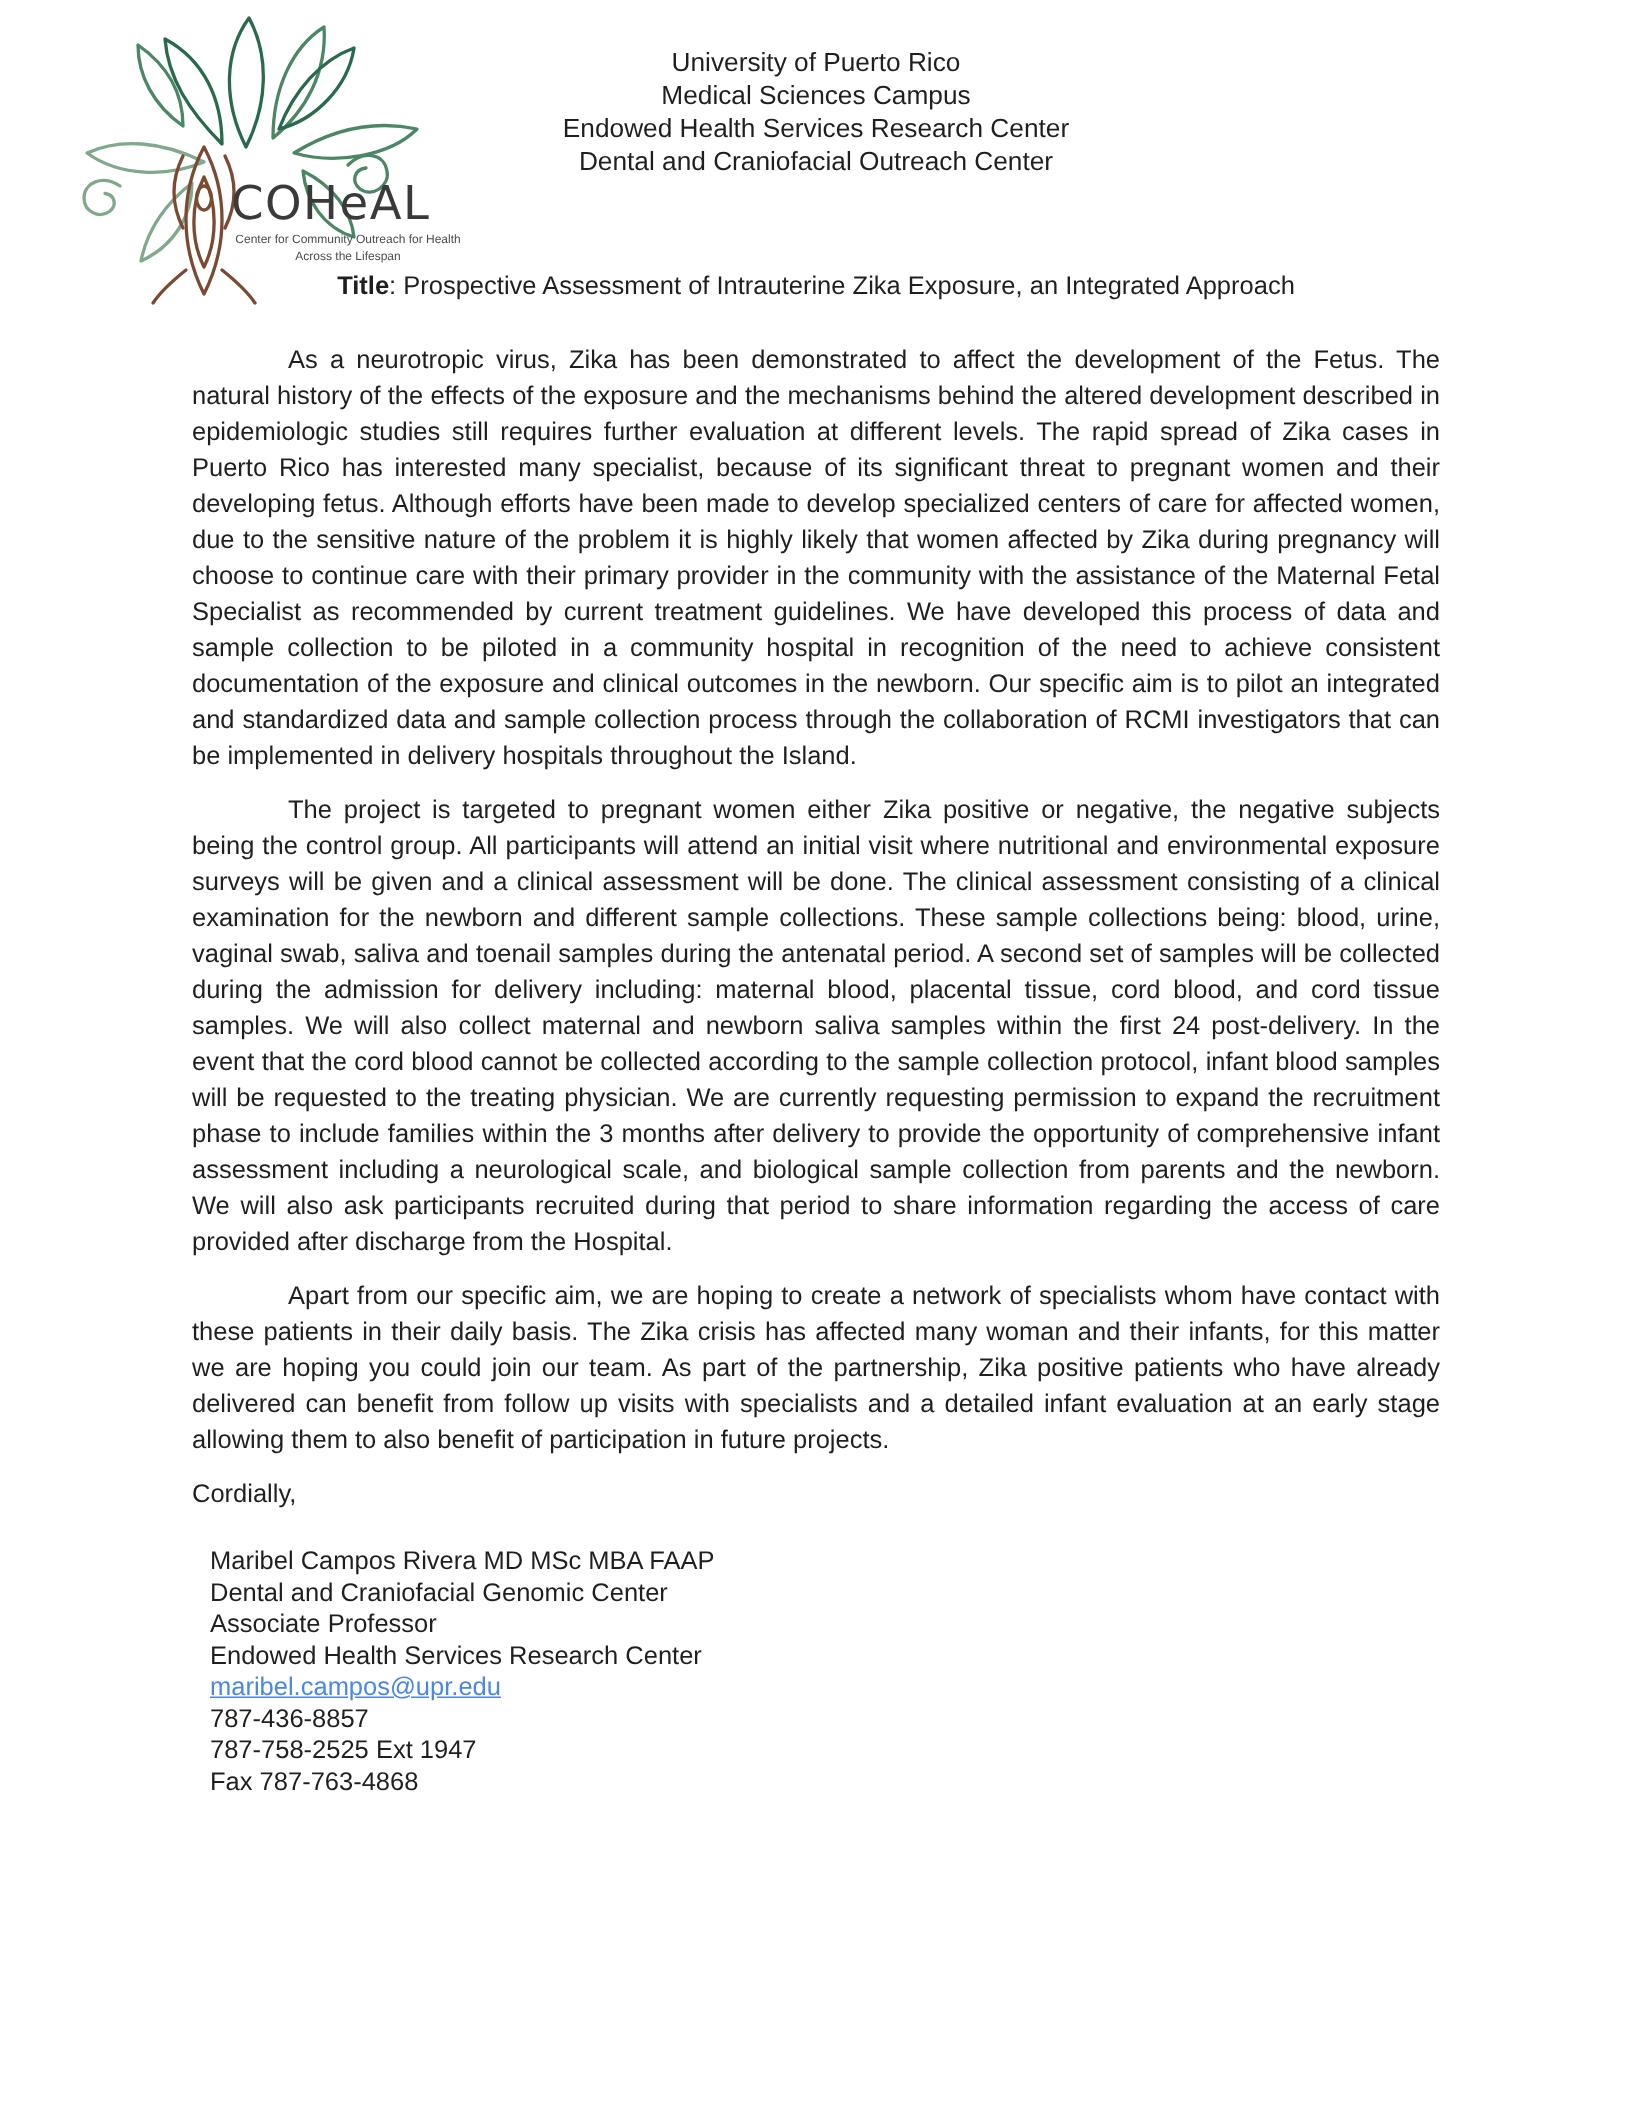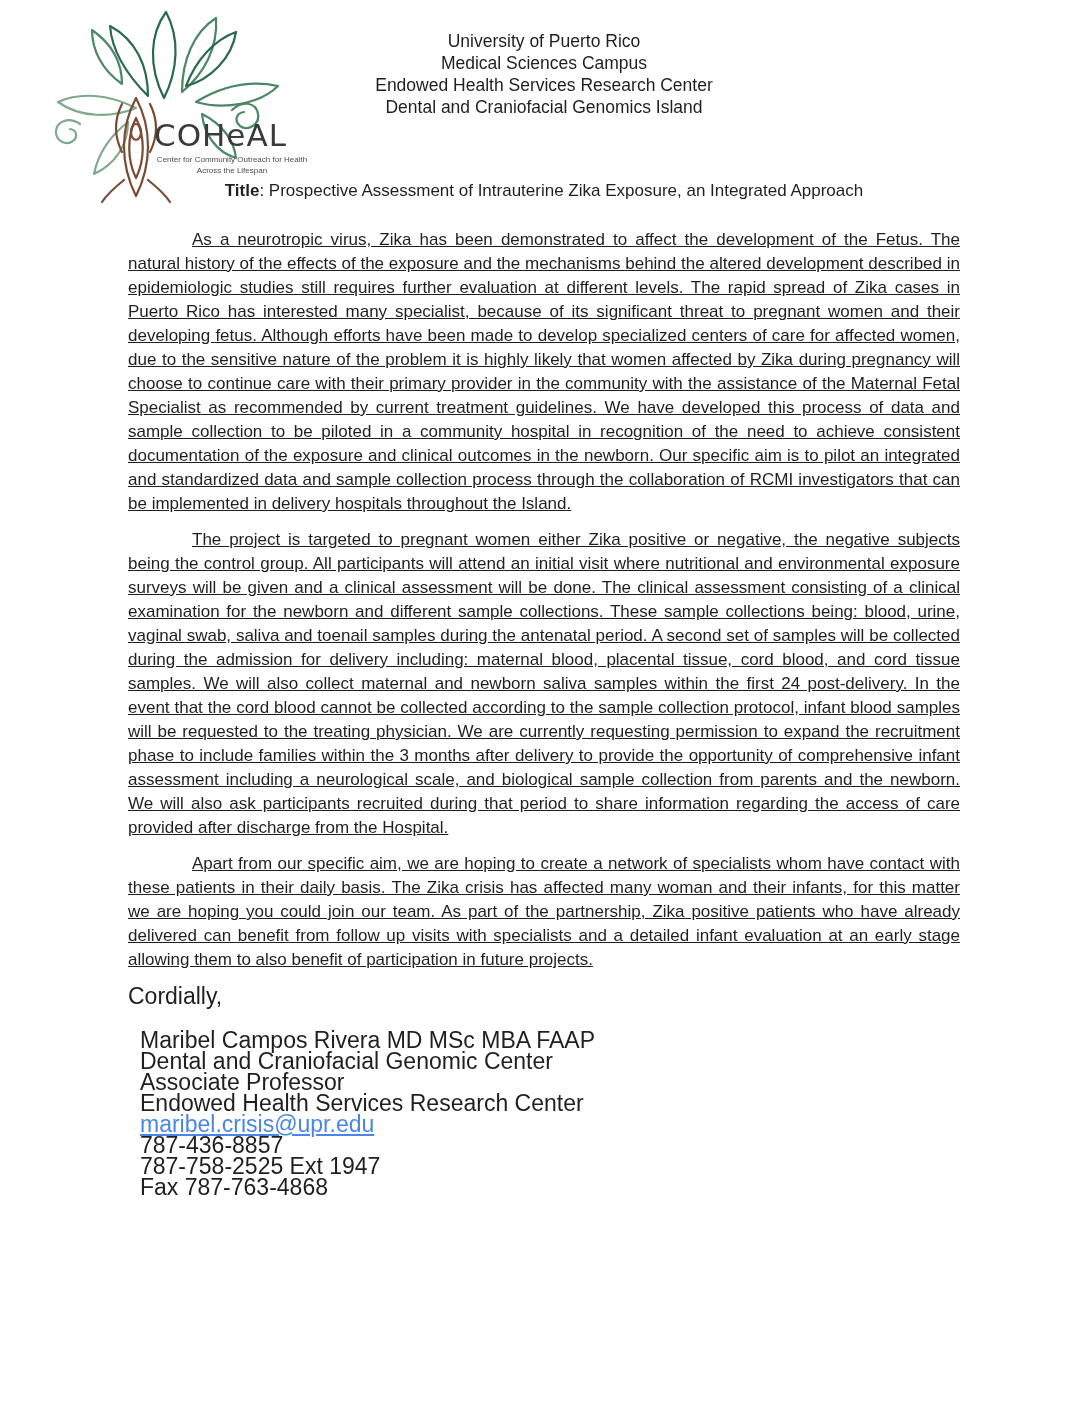--- a/index.html
+++ b/index.html
@@ -55,25 +55,24 @@
   .title-label { font-weight: bold; }
   .body-text {
     margin: 26px 128px 0 128px;
     font-size: 17px;
     line-height: 24px;
     text-align: justify;
   }
   .body-text p {
     text-indent: 64px;
     margin-bottom: 12px;
-    text-decoration: underline;
   }
   .closing {
     margin: 7px 128px 0 128px;
-    font-size: 23px;
+    font-size: 17px;
   }
   .salutation { line-height: 24px; }
   .sig { margin-top: 22px; line-height: 21px; margin-left: 12px; }
   .sig-line { display: block; }
   .email-link {
     color: var(--link, #4a86e8);
     text-decoration: underline;
     cursor: pointer;
   }
 </style>
@@ -109,40 +108,40 @@
       <text class="wordmark" x="118" y="140">COHeAL</text>
       <text class="tagline" x="196" y="156" text-anchor="middle">Center for Community Outreach for Health</text>
       <text class="tagline" x="196" y="167" text-anchor="middle">Across the Lifespan</text>
     </svg>
   </div>
 
   <div class="header-block">
     <div>University of Puerto Rico</div>
     <div>Medical Sciences Campus</div>
     <div>Endowed Health Services Research Center</div>
-    <div>Dental and Craniofacial Genomics Island</div>
+    <div>Dental and Craniofacial Outreach Center</div>
   </div>
 
   <div class="title-line">
     <span class="title-label">Title</span><span>: Prospective Assessment of Intrauterine Zika Exposure, an Integrated Approach</span>
   </div>
 
   <div class="body-text">
     <p>As a neurotropic virus, Zika has been demonstrated to affect the development of the Fetus. The natural history of the effects of the exposure and the mechanisms behind the altered development described in epidemiologic studies still requires further evaluation at different levels. The rapid spread of Zika cases in Puerto Rico has interested many specialist, because of its significant threat to pregnant women and their developing fetus. Although efforts have been made to develop specialized centers of care for affected women, due to the sensitive nature of the problem it is highly likely that women affected by Zika during pregnancy will choose to continue care with their primary provider in the community with the assistance of the Maternal Fetal Specialist as recommended by current treatment guidelines. We have developed this process of data and sample collection to be piloted in a community hospital in recognition of the need to achieve consistent documentation of the exposure and clinical outcomes in the newborn. Our specific aim is to pilot an integrated and standardized data and sample collection process through the collaboration of RCMI investigators that can be implemented in delivery hospitals throughout the Island.</p>
     <p>The project is targeted to pregnant women either Zika positive or negative, the negative subjects being the control group. All participants will attend an initial visit where nutritional and environmental exposure surveys will be given and a clinical assessment will be done. The clinical assessment consisting of a clinical examination for the newborn and different sample collections. These sample collections being: blood, urine, vaginal swab, saliva and toenail samples during the antenatal period. A second set of samples will be collected during the admission for delivery including: maternal blood, placental tissue, cord blood, and cord tissue samples. We will also collect maternal and newborn saliva samples within the first 24 post-delivery. In the event that the cord blood cannot be collected according to the sample collection protocol, infant blood samples will be requested to the treating physician. We are currently requesting permission to expand the recruitment phase to include families within the 3 months after delivery to provide the opportunity of comprehensive infant assessment including a neurological scale, and biological sample collection from parents and the newborn. We will also ask participants recruited during that period to share information regarding the access of care provided after discharge from the Hospital.</p>
     <p>Apart from our specific aim, we are hoping to create a network of specialists whom have contact with these patients in their daily basis. The Zika crisis has affected many woman and their infants, for this matter we are hoping you could join our team. As part of the partnership, Zika positive patients who have already delivered can benefit from follow up visits with specialists and a detailed infant evaluation at an early stage allowing them to also benefit of participation in future projects.</p>
   </div>
 
   <div class="closing">
     <div class="salutation">Cordially,</div>
     <div class="sig">
       <span class="sig-line">Maribel Campos Rivera MD MSc MBA FAAP</span>
       <span class="sig-line">Dental and Craniofacial Genomic Center</span>
       <span class="sig-line">Associate Professor</span>
       <span class="sig-line">Endowed Health Services Research Center</span>
-      <span class="sig-line"><a class="email-link">maribel.crisis@upr.edu</a></span>
+      <span class="sig-line"><a class="email-link">maribel.campos@upr.edu</a></span>
       <span class="sig-line">787-436-8857</span>
       <span class="sig-line">787-758-2525 Ext 1947</span>
       <span class="sig-line">Fax 787-763-4868</span>
     </div>
   </div>
 
 </div>
 
 </body></html>

